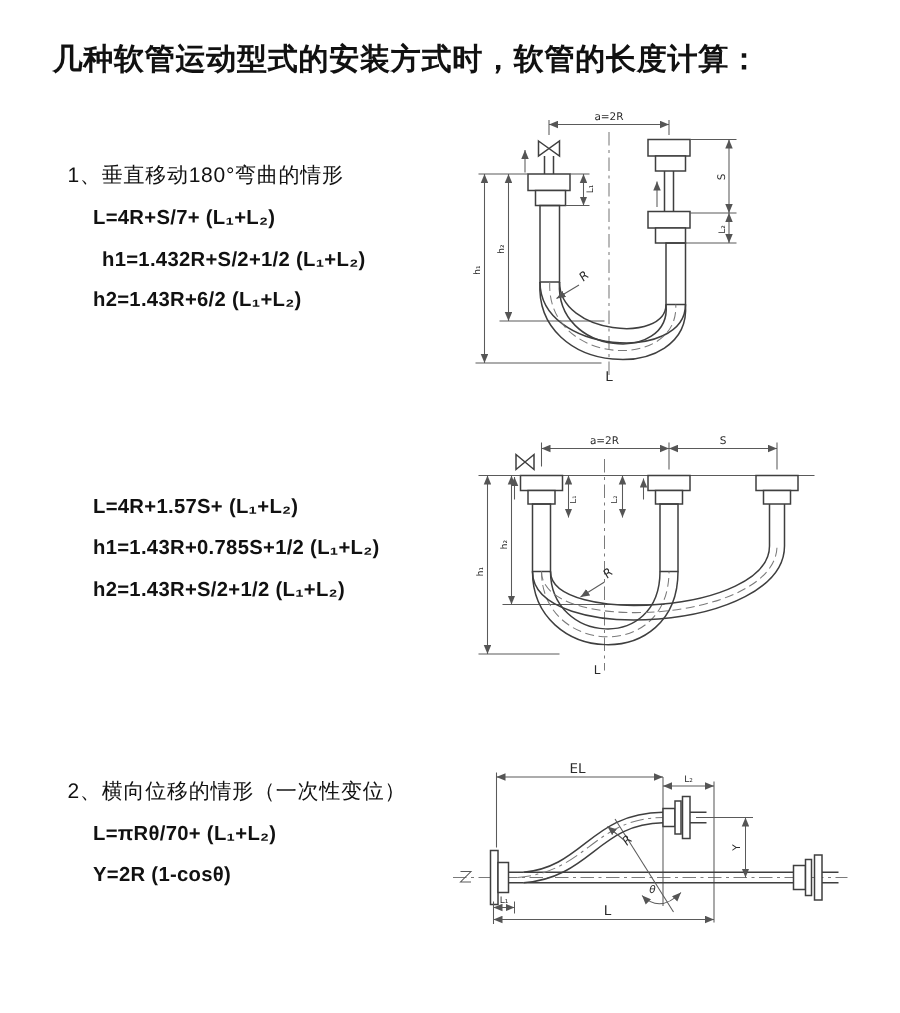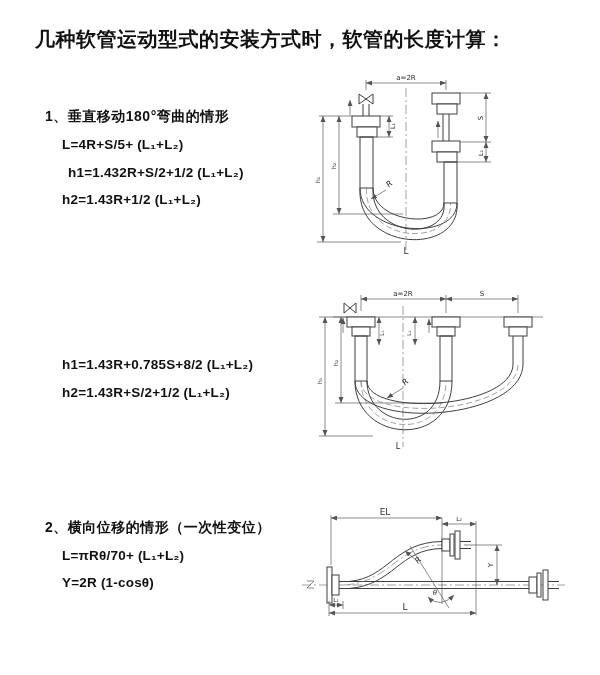--- a/index.html
+++ b/index.html
@@ -7,46 +7,47 @@
     width:600px;height:675px;background:#ffffff;
     font-family:"Liberation Sans","DejaVu Sans",sans-serif;
     color:#111;
   }
   .page{position:relative;width:600px;height:675px;background:#fff;overflow:hidden;}
   .doc-title{
     position:absolute;left:35px;top:26px;
     font-size:20px;font-weight:bold;letter-spacing:.5px;white-space:nowrap;
   }
   .sec-heading{
-    position:absolute;font-size:14px;font-weight:bold;letter-spacing:.5px;white-space:nowrap;
+    position:absolute;font-size:14px;font-weight:normal;letter-spacing:.5px;white-space:nowrap;
   }
   .formula{
     position:absolute;font-size:13.5px;font-weight:bold;letter-spacing:.2px;white-space:nowrap;
   }
   .dwg{position:absolute;}
   svg text{font-family:"DejaVu Sans","Liberation Sans",sans-serif;fill:#2b2b2b;}
   svg .obj{stroke:#3f3f3f;stroke-width:1;fill:none;}
   svg .objf{stroke:#3f3f3f;stroke-width:1;fill:#ffffff;}
   svg .dim{stroke:#5a5a5a;stroke-width:.7;fill:none;}
   svg .cl{stroke:#7a7a7a;stroke-width:.7;fill:none;stroke-dasharray:9 3 2 3;}
   svg .hcl{stroke:#7a7a7a;stroke-width:.7;fill:none;stroke-dasharray:6 3;}
 </style>
 </head>
 <body>
 
 <div class="page">
 
   <div class="doc-title">几种软管运动型式的安装方式时，软管的长度计算：</div>
 
   <div class="sec-heading" style="left:45px;top:108px">1、垂直移动180°弯曲的情形</div>
-  <div class="formula" style="left:62px;top:137px">L=4R+S/5+ (L₁+L₂)</div>
+  <div class="formula" style="left:62px;top:137px">L=4R+S/7+ (L₁+L₂)</div>
   <div class="formula" style="left:68px;top:165px">h1=1.432R+S/2+1/2 (L₁+L₂)</div>
-  <div class="formula" style="left:62px;top:192px">h2=1.43R+1/2 (L₁+L₂)</div>
-
-  <div class="formula" style="left:62px;top:357px">h1=1.43R+0.785S+8/2 (L₁+L₂)</div>
+  <div class="formula" style="left:62px;top:192px">h2=1.43R+6/2 (L₁+L₂)</div>
+
+  <div class="formula" style="left:62px;top:330px">L=4R+1.57S+ (L₁+L₂)</div>
+  <div class="formula" style="left:62px;top:357px">h1=1.43R+0.785S+1/2 (L₁+L₂)</div>
   <div class="formula" style="left:62px;top:385px">h2=1.43R+S/2+1/2 (L₁+L₂)</div>
 
   <div class="sec-heading" style="left:45px;top:519px">2、横向位移的情形（一次性变位）</div>
   <div class="formula" style="left:62px;top:548px">L=πRθ/70+ (L₁+L₂)</div>
   <div class="formula" style="left:62px;top:575px">Y=2R (1-cosθ)</div>
 
   <svg class="dwg" style="left:303px;top:66px" width="290" height="200" viewBox="0 0 290 200">
     <defs>
       <marker id="ae1" markerWidth="8" markerHeight="6" refX="6" refY="2.5" orient="auto" markerUnits="userSpaceOnUse">
         <path d="M0,0 L6,2.5 L0,5 Z" fill="#555"></path>

